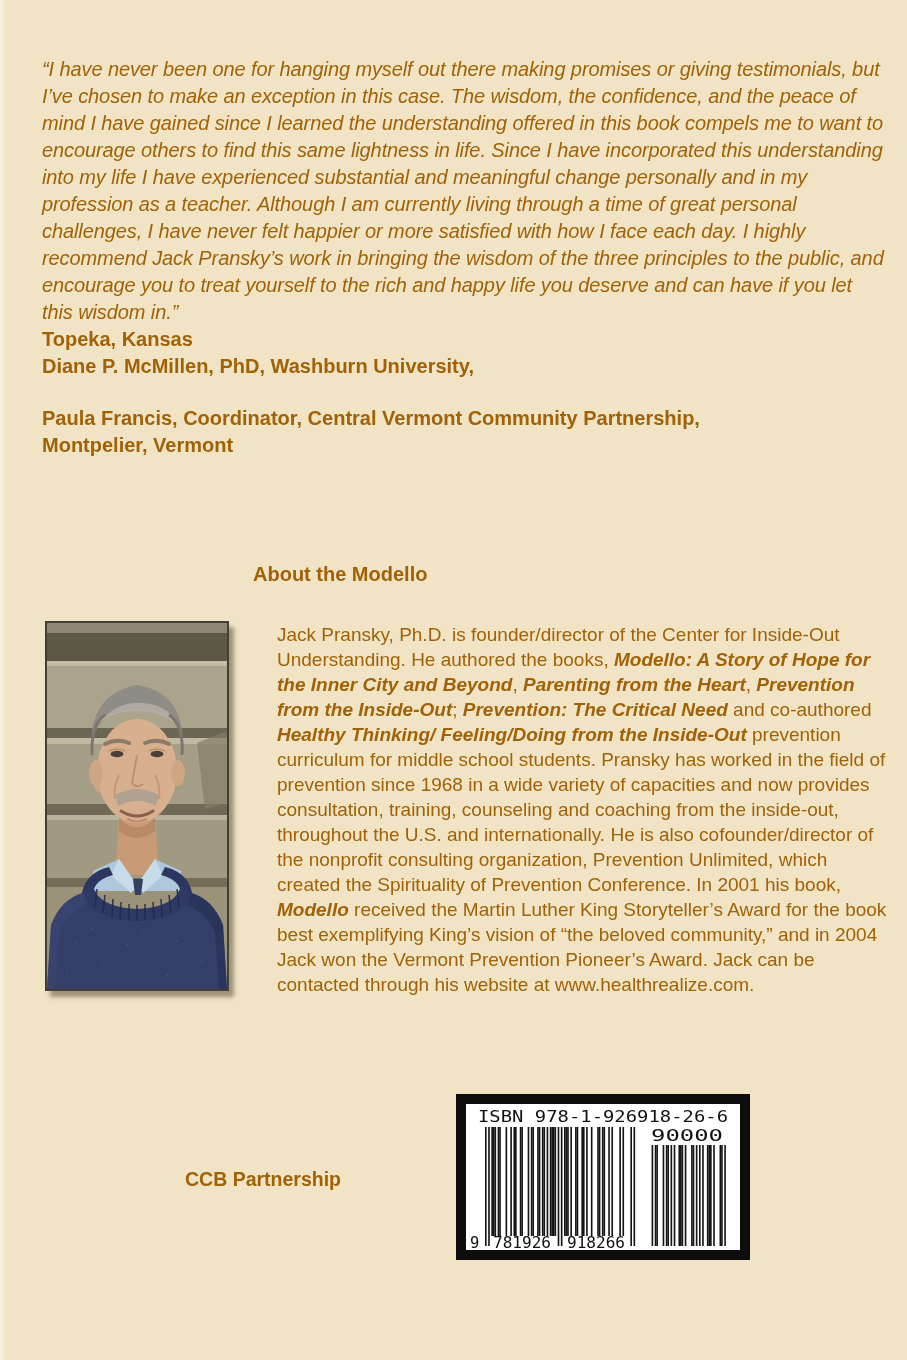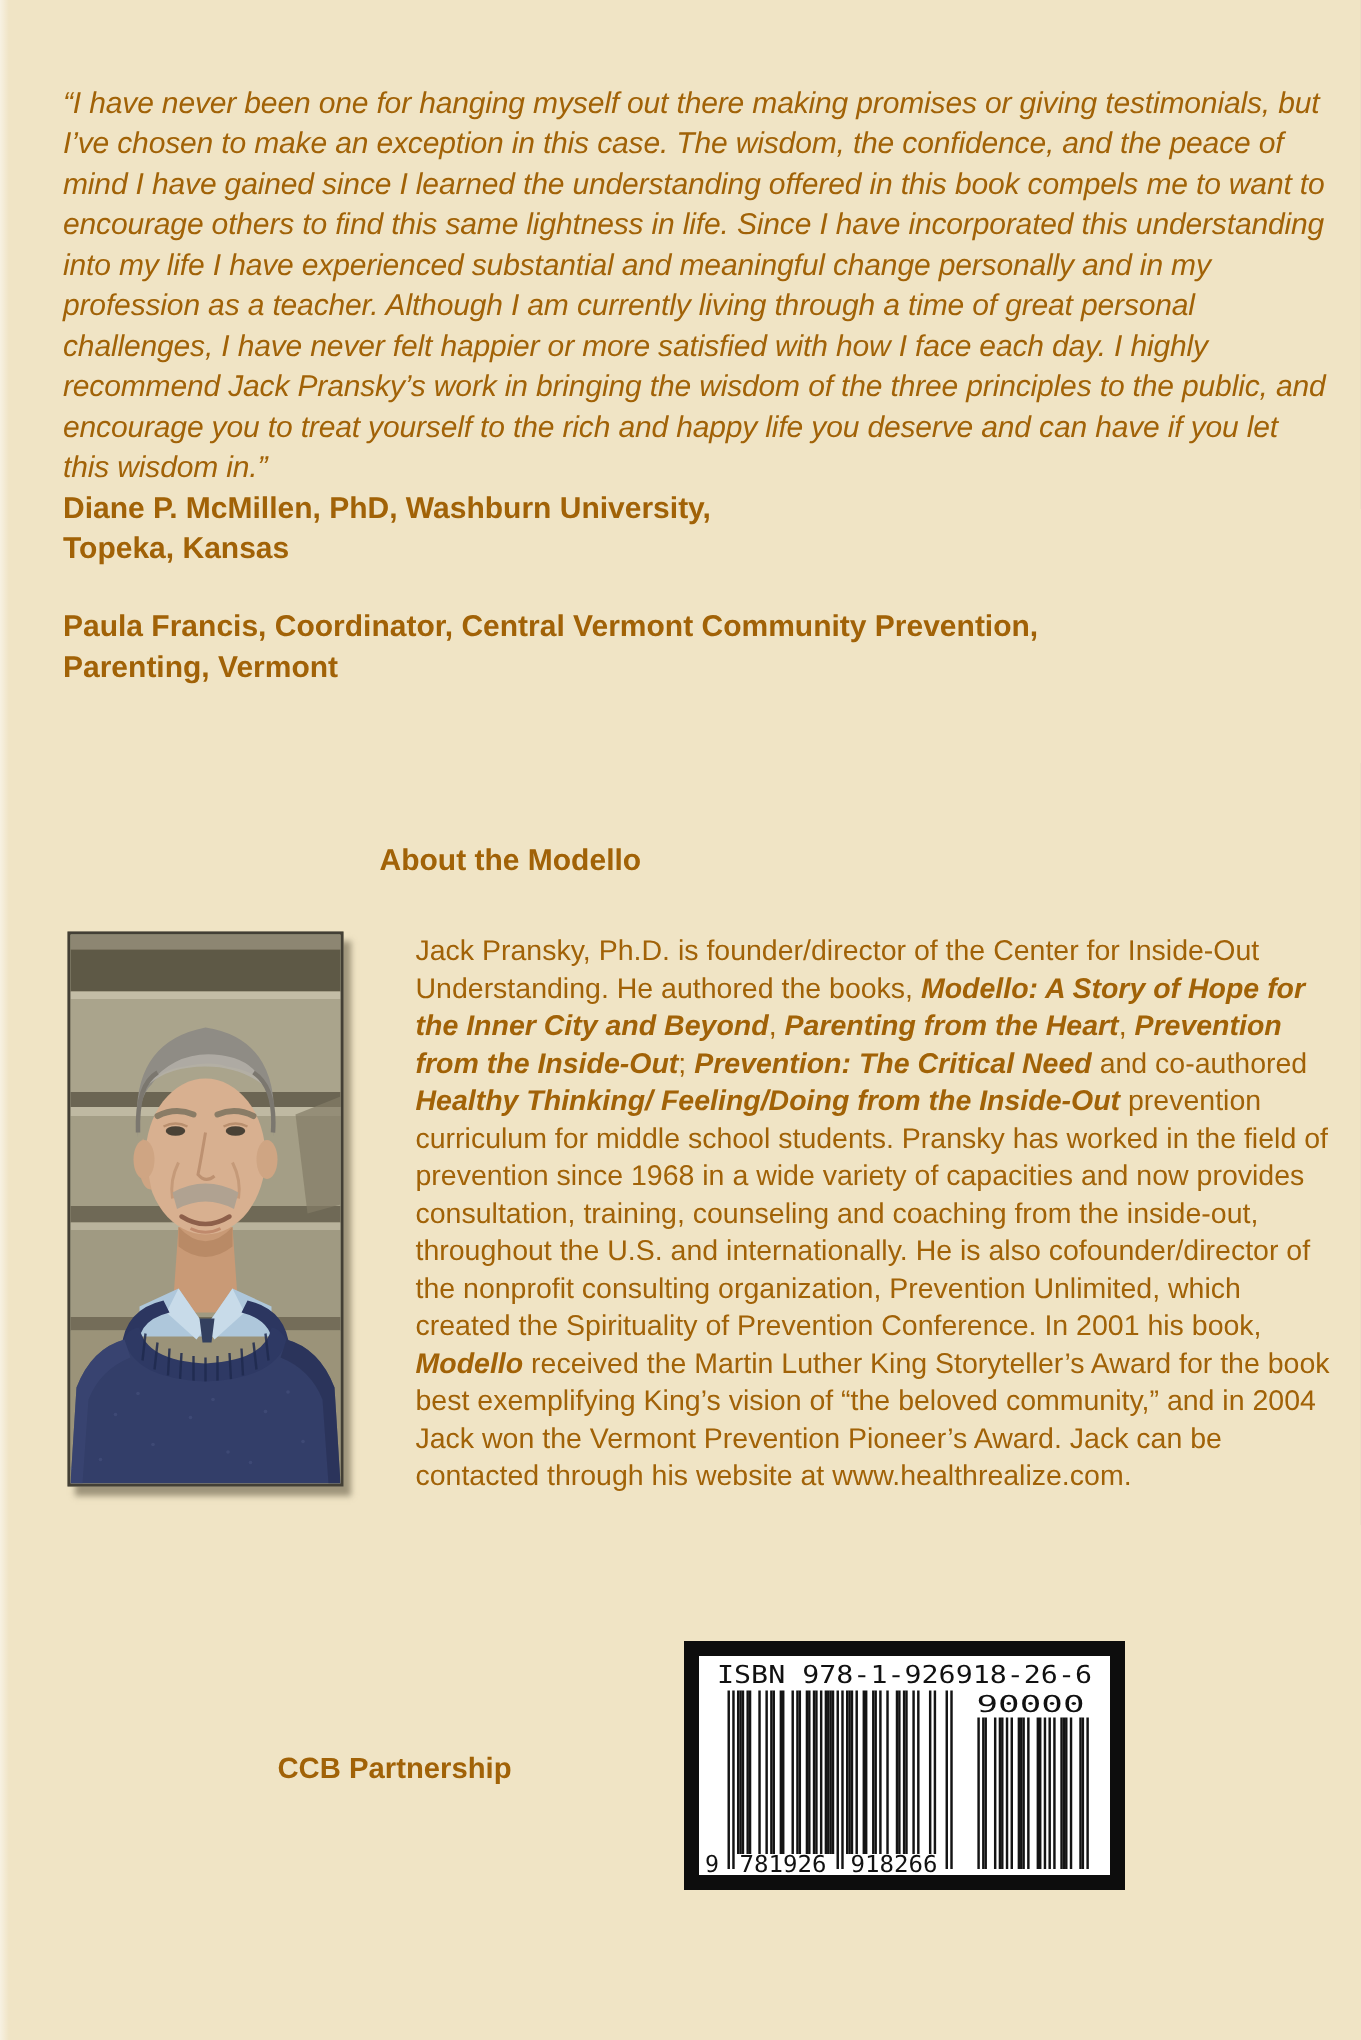--- a/index.html
+++ b/index.html
@@ -55,27 +55,27 @@
   .bc-addon-label { font-size:15.5px; }
 </style>
 </head>
 <body>
 
 <div class="page">
   <div class="edge-light"></div>
 
   <section class="quote-block qb-1">
     <p class="quote">“I have never been one for hanging myself out there making promises or giving testimonials, but I’ve chosen to make an exception in this case. The wisdom, the confidence, and the peace of mind I have gained since I learned the understanding offered in this book compels me to want to encourage others to find this same lightness in life. Since I have incorporated this understanding into my life I have experienced substantial and meaningful change personally and in my profession as a teacher. Although I am currently living through a time of great personal challenges, I have never felt happier or more satisfied with how I face each day. I highly recommend Jack Pransky’s work in bringing the wisdom of the three principles to the public, and encourage you to treat yourself to the rich and happy life you deserve and can have if you let this wisdom in.”</p>
+    <p class="attr">Topeka, Kansas</p>
     <p class="attr">Diane P. McMillen, PhD, Washburn University,</p>
-    <p class="attr">Topeka, Kansas</p>
   </section>
 
   <section class="quote-block qb-2">
-    <p class="attr">Paula Francis, Coordinator, Central Vermont Community Prevention,</p>
-    <p class="attr">Parenting, Vermont</p>
+    <p class="attr">Paula Francis, Coordinator, Central Vermont Community Partnership,</p>
+    <p class="attr">Montpelier, Vermont</p>
   </section>
 
   <h2 class="about-heading">About the Modello</h2>
 
   <div class="photo-wrap">
     <svg width="180" height="366" viewBox="0 0 180 366" role="img">
 
       <rect x="0" y="0" width="180" height="366" fill="#a7a189"></rect>
       <rect x="0" y="0" width="180" height="10" fill="#8d8672"></rect>
       <rect x="0" y="10" width="180" height="28" fill="#5e5946"></rect>

